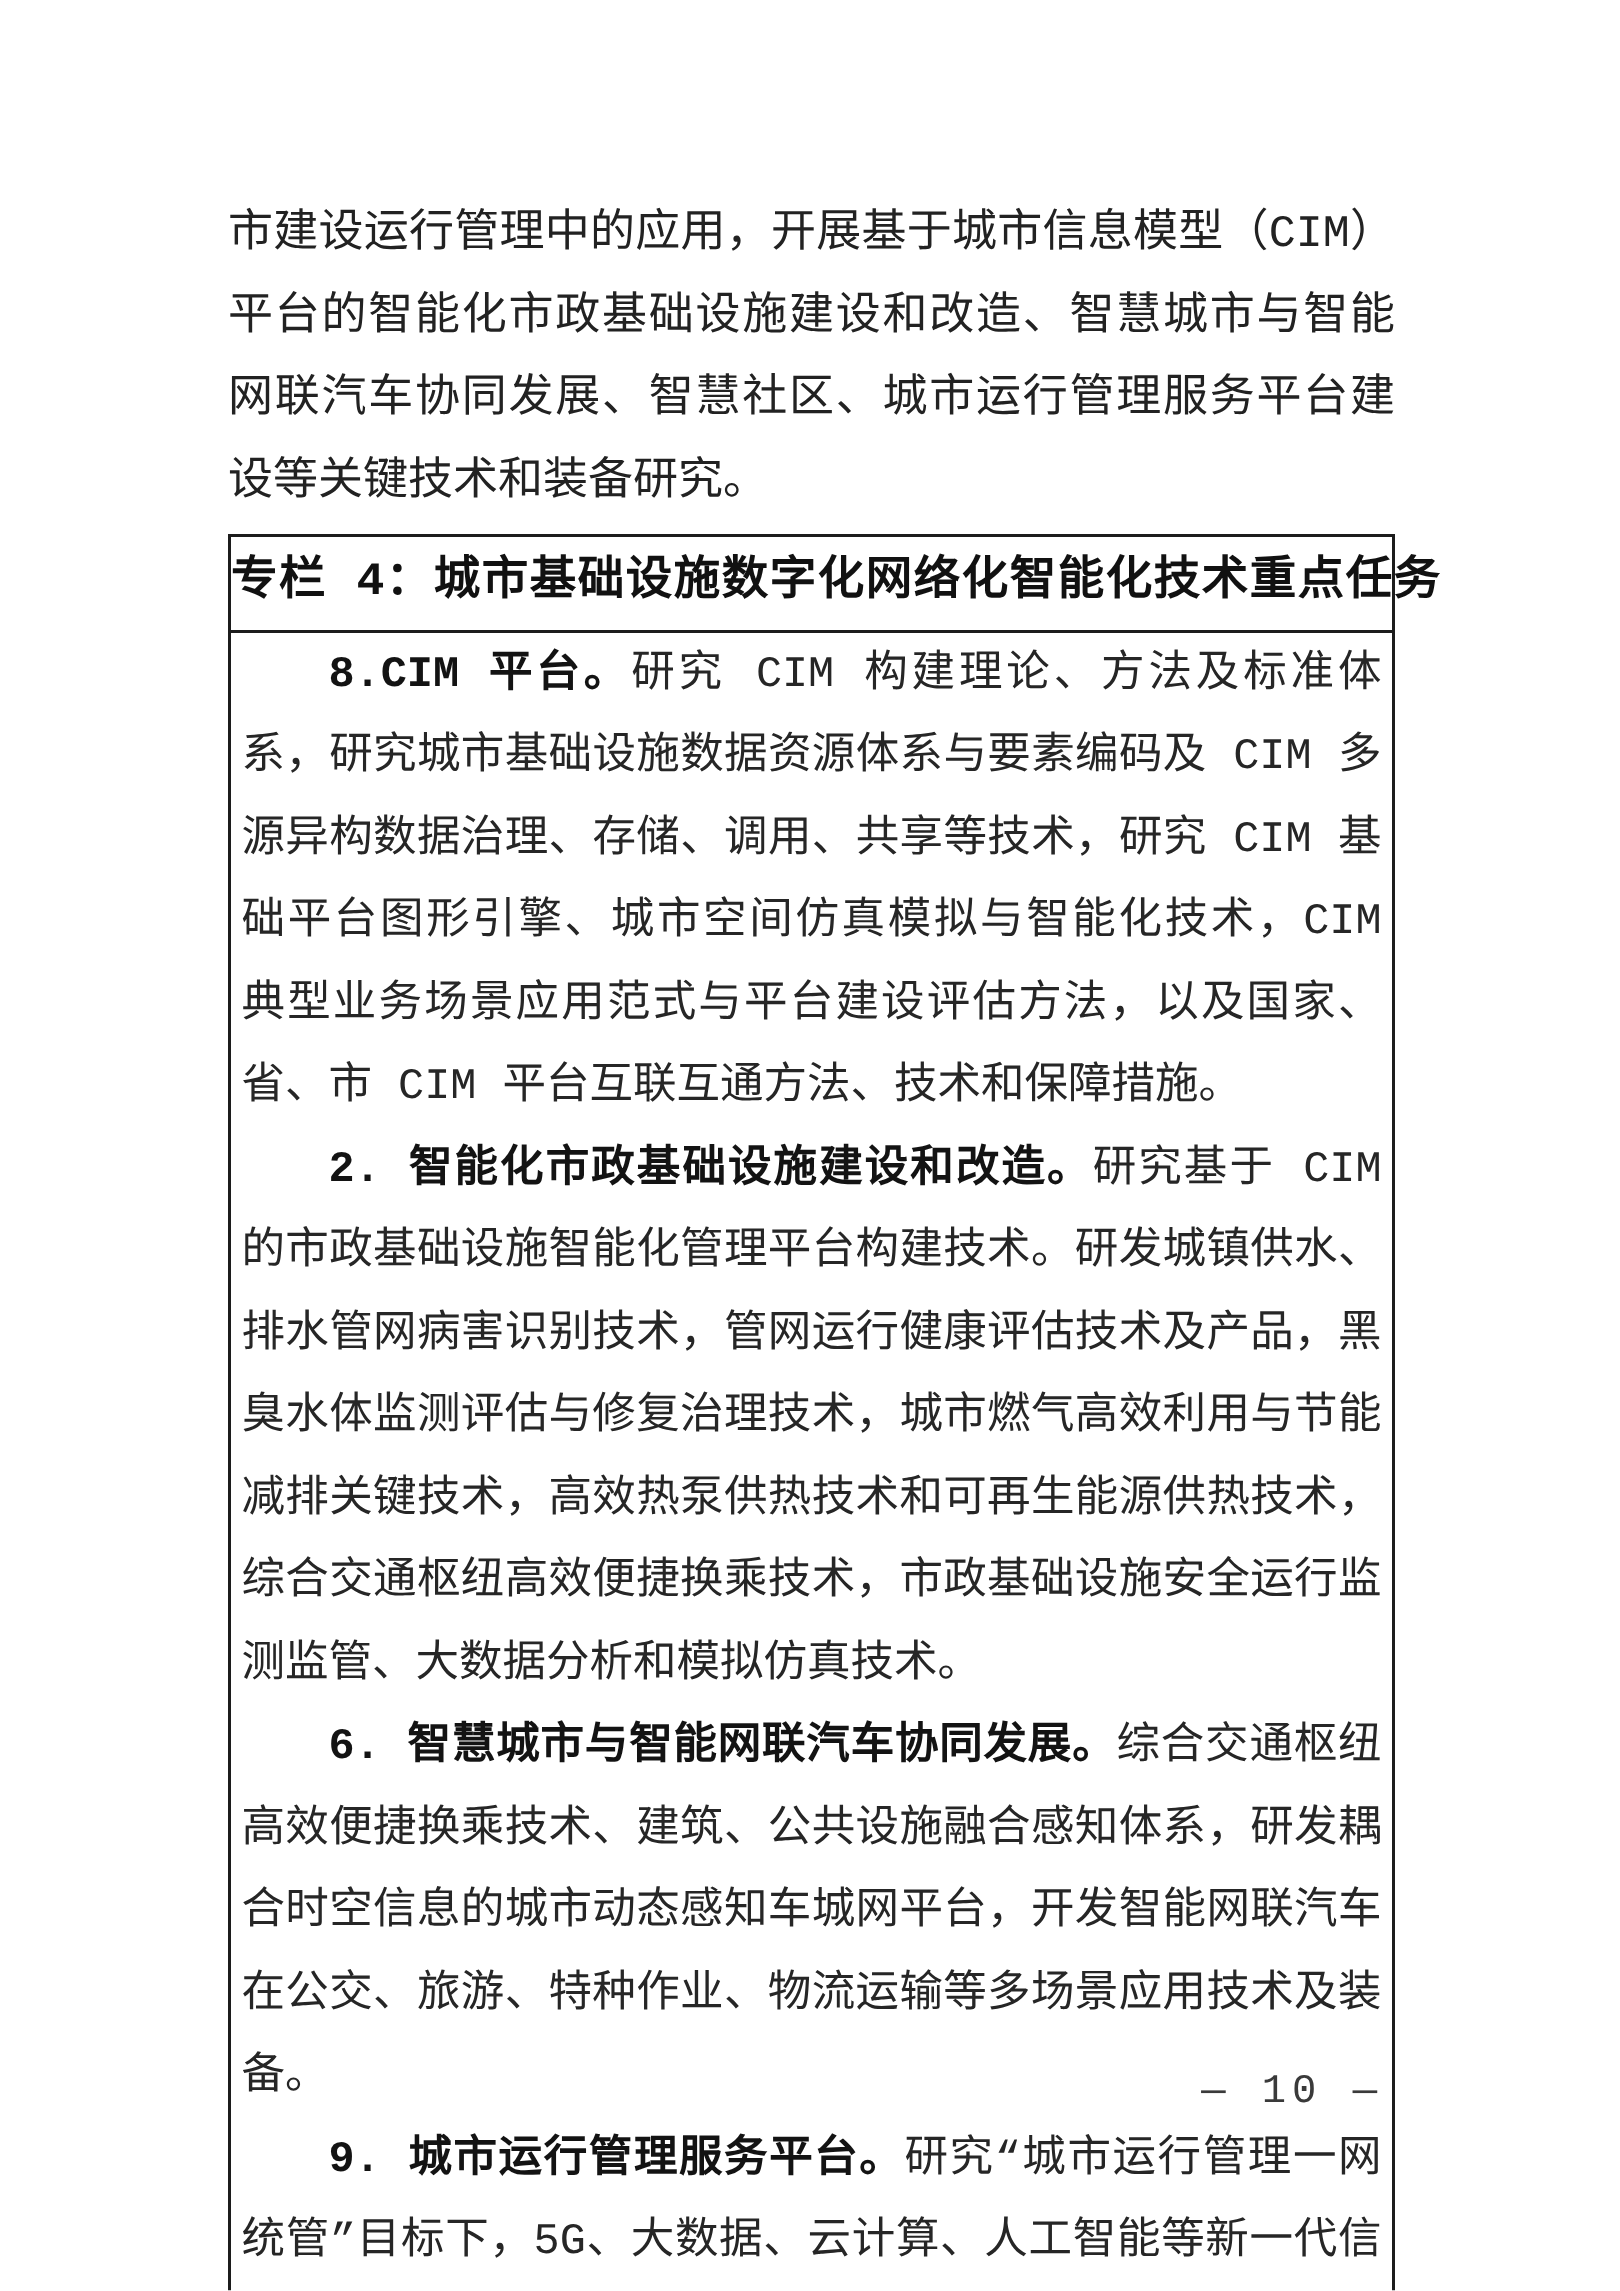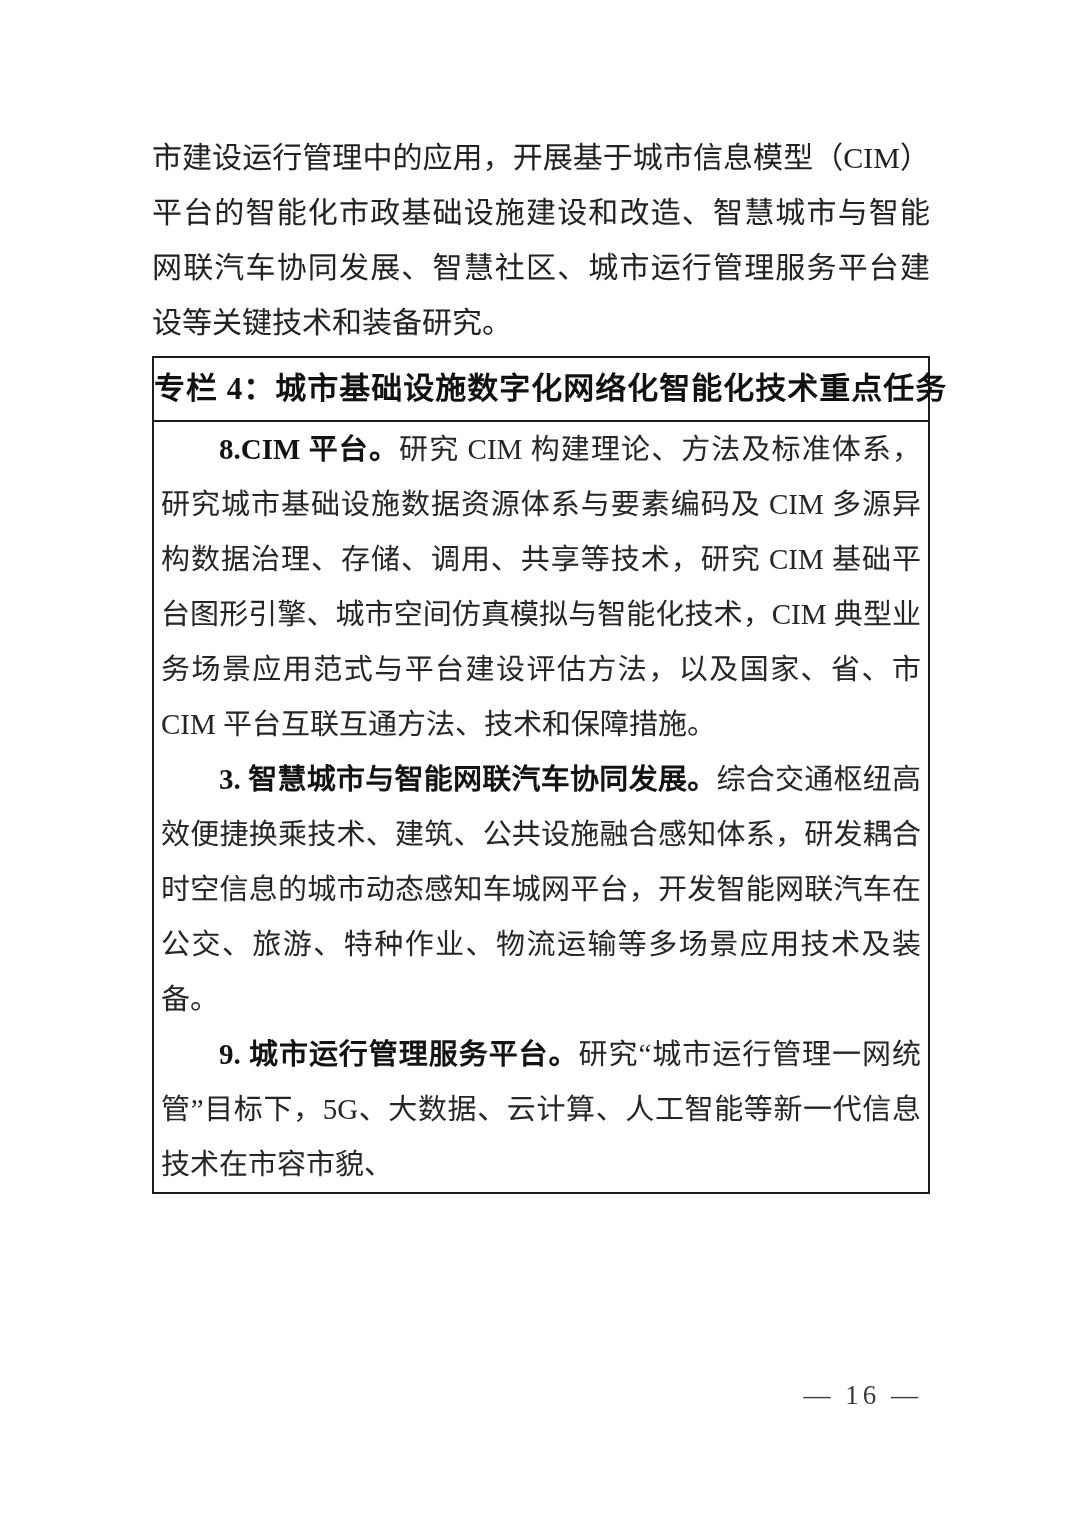--- a/index.html
+++ b/index.html
@@ -6,21 +6,21 @@
     margin: 0;
     padding: 0;
     background: #ffffff;
   }
   .page {
     position: relative;
     width: 1080px;
     height: 1527px;
     background: #ffffff;
     color: #1f1f1f;
-    font-family: Liberation Serif, serif;
+    font-family: Liberation Mono, monospace;
     box-sizing: border-box;
     padding: 130px 150px 0 152px;
     overflow: hidden;
   }
   .intro {
     margin: 0;
     font-size: 30px;
     line-height: 55px;
     text-align: justify;
     text-justify: inter-ideograph;
@@ -75,23 +75,24 @@
 <div class="page">
 
   <p class="intro">市建设运行管理中的应用，开展基于城市信息模型（CIM）平台的智能化市政基础设施建设和改造、智慧城市与智能网联汽车协同发展、智慧社区、城市运行管理服务平台建设等关键技术和装备研究。</p>
 
   <div class="column-box">
     <div class="column-box-header">专栏 4：城市基础设施数字化网络化智能化技术重点任务</div>
     <div class="column-box-body">
 
       <p><span class="item-lead">8.CIM 平台。</span><span>研究 CIM 构建理论、方法及标准体系，研究城市基础设施数据资源体系与要素编码及 CIM 多源异构数据治理、存储、调用、共享等技术，研究 CIM 基础平台图形引擎、城市空间仿真模拟与智能化技术，CIM 典型业务场景应用范式与平台建设评估方法，以及国家、省、市 CIM 平台互联互通方法、技术和保障措施。</span></p>
 
+      <p><span class="item-lead">2. 智能化市政基础设施建设和改造。</span><span>研究基于 CIM 的市政基础设施智能化管理平台构建技术。研发城镇供水、排水管网病害识别技术，管网运行健康评估技术及产品，黑臭水体监测评估与修复治理技术，城市燃气高效利用与节能减排关键技术，高效热泵供热技术和可再生能源供热技术，综合交通枢纽高效便捷换乘技术，市政基础设施安全运行监测监管、大数据分析和模拟仿真技术。</span></p>
 
-      <p><span class="item-lead">3. 智慧城市与智能网联汽车协同发展。</span><span>综合交通枢纽高效便捷换乘技术、建筑、公共设施融合感知体系，研发耦合时空信息的城市动态感知车城网平台，开发智能网联汽车在公交、旅游、特种作业、物流运输等多场景应用技术及装备。</span></p>
+      <p><span class="item-lead">6. 智慧城市与智能网联汽车协同发展。</span><span>综合交通枢纽高效便捷换乘技术、建筑、公共设施融合感知体系，研发耦合时空信息的城市动态感知车城网平台，开发智能网联汽车在公交、旅游、特种作业、物流运输等多场景应用技术及装备。</span></p>
 
       <p><span class="item-lead">9. 城市运行管理服务平台。</span><span>研究“城市运行管理一网统管”目标下，5G、大数据、云计算、人工智能等新一代信息技术在市容市貌、</span></p>
 
     </div>
   </div>
 
-  <div class="page-number">— 16 —</div>
+  <div class="page-number">— 10 —</div>
 
 </div>
 
 </body></html>

